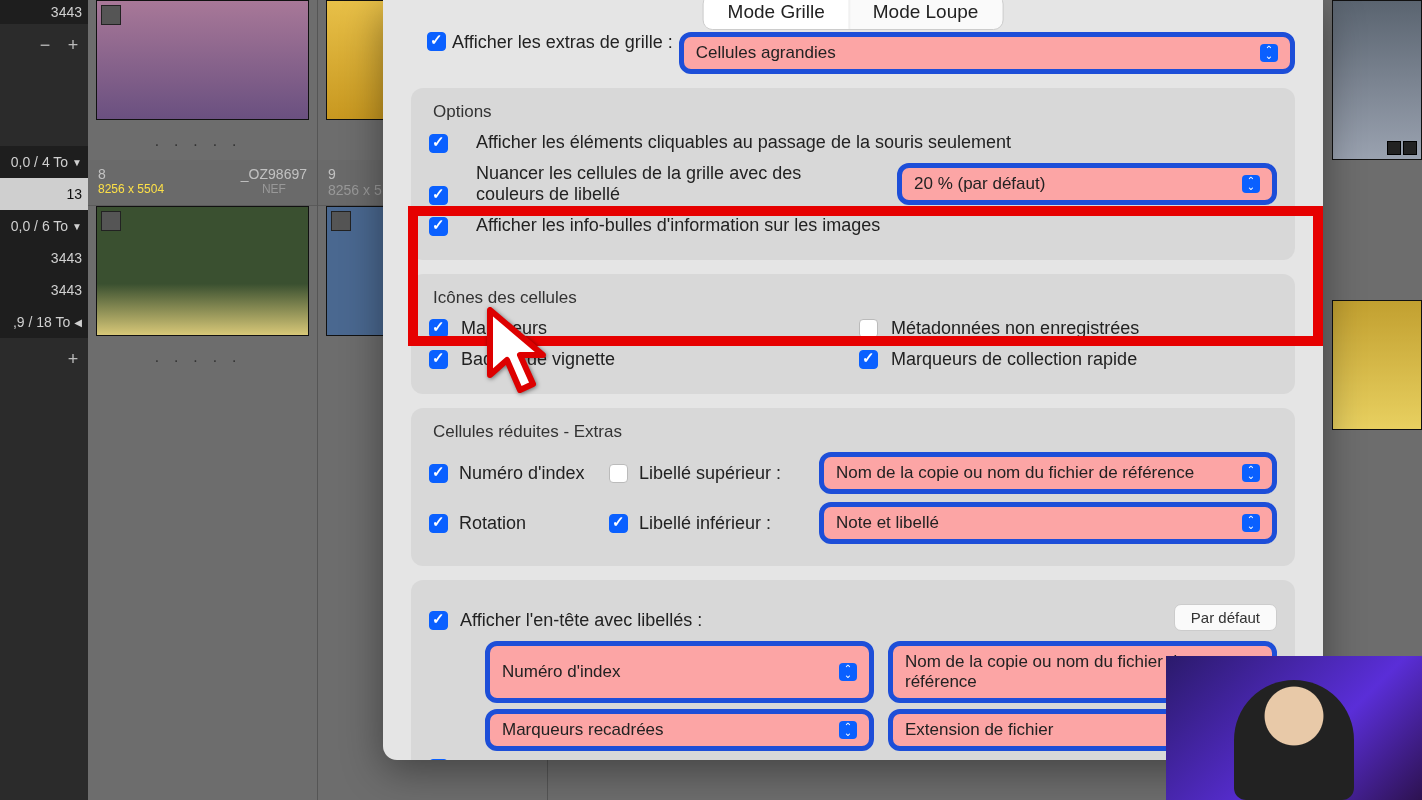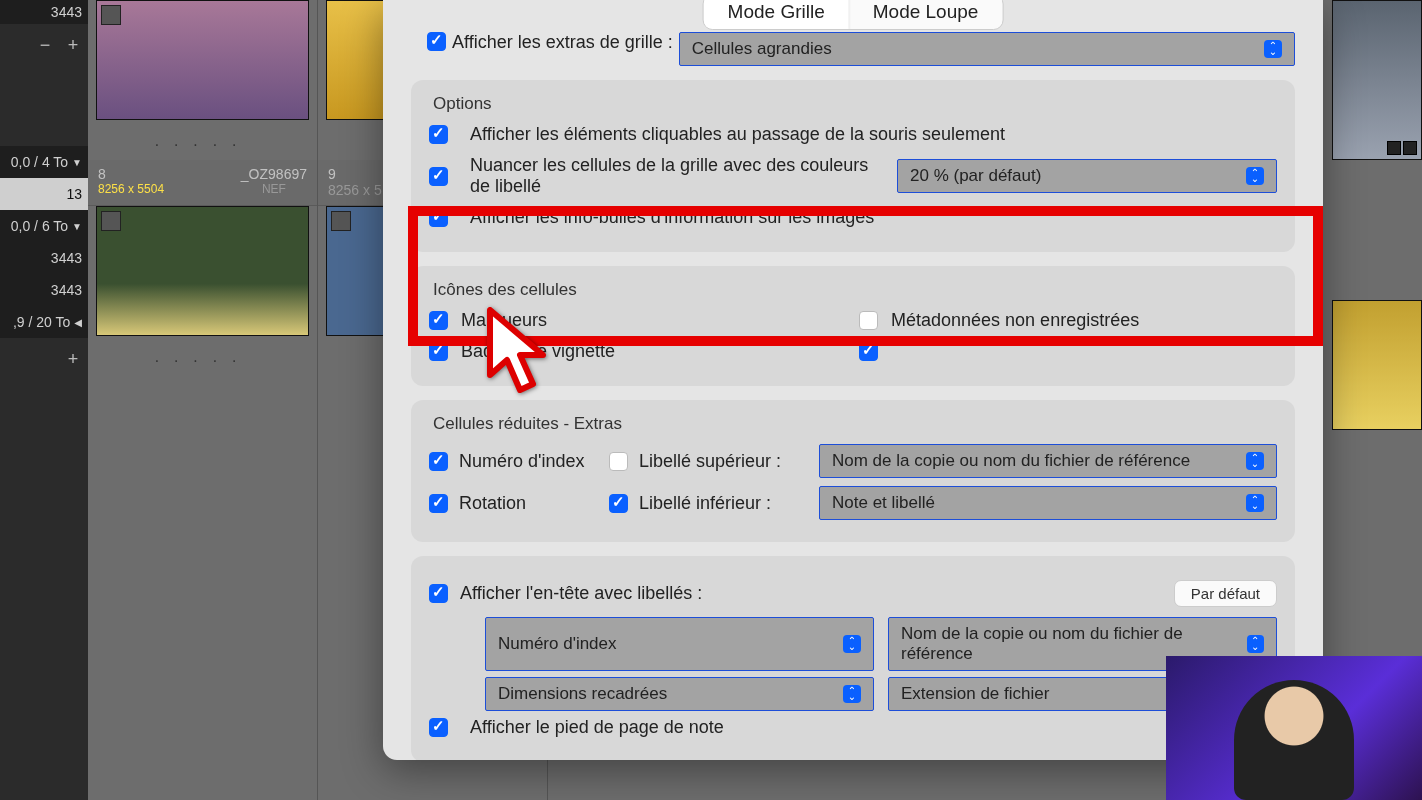--- a/index.html
+++ b/index.html
@@ -26,26 +26,26 @@
 
 .dialog { position:absolute; left:383px; top:0; width:940px; height:760px; background:#e5e5e5; border-radius:0 0 14px 14px; box-shadow:0 10px 40px rgba(0,0,0,.4); padding:0 28px 28px 28px; overflow:hidden; }
 .seg { position:absolute; top:-6px; left:50%; transform:translateX(-50%); display:flex; background:#fafafa; border:1px solid #ccc; border-radius:10px; overflow:hidden;}
 .seg .sgbtn { padding:6px 24px; font-size:19px; color:#222; cursor:pointer; }
 .seg .sgbtn.act { background:#fff; box-shadow:0 1px 3px rgba(0,0,0,.15);}
 .toprow { margin-top:32px; display:flex; align-items:flex-start; gap:6px;padding-left:16px; }
 .cb { appearance:none; width:19px; height:19px; border-radius:4px; border:1px solid #bbb; background:#fff; position:relative; cursor:pointer; flex-shrink:0;}
 .cb.on { background:#0a60ff; border-color:#0a60ff; }
 .cb.on::after { content:"✓"; color:#fff; position:absolute; top:-2px; left:2px; font-size:15px; font-weight:bold;}
 label.lbl { font-size:18px; color:#222; }
-.sel { flex:1; background:#a3a3a3; border:1px solid #1d4ed8; border-radius:2px; padding:6px 12px; font-size:17px; color:#222; display:flex; justify-content:space-between; align-items:center; cursor:pointer;}
+.sel { flex:1; background:#fca5a5; border:5px solid #1d4ed8; border-radius:12px; padding:6px 12px; font-size:17px; color:#222; display:flex; justify-content:space-between; align-items:center; cursor:pointer;}
 .sel .chev { width:18px; height:18px; background:#0a60ff; border-radius:4px; display:flex; align-items:center; justify-content:center; color:#fff; font-size:10px; }
 .sel .chev::before { content:"⌃\A⌄"; white-space:pre; line-height:6px;}
 .section { background:#d8d8d8; border-radius:12px; margin-top:14px; padding:14px 18px; }
 .section h4 { font-size:17px; font-weight:400; color:#333; margin-bottom:10px; padding-left:4px;}
-.opt { display:flex; align-items:center; gap:22px; margin:10px 0; }
+.opt { display:flex; align-items:flex-end; gap:28px; margin:10px 0; }
 .opt.tworow { display:grid; grid-template-columns:20px 1fr 20px 1fr; gap:12px; align-items:center;}
 .optpair { display:grid; grid-template-columns:20px 140px 20px 170px 1fr; gap:10px; align-items:center; margin:8px 0;}
 .hlbox { position:absolute; left:408px; top:206px; width:915px; height:140px; border:10px solid #e60000; z-index:50; pointer-events:none;}
 .hlbody { position:absolute; inset:0; background:rgba(230,0,0,0);}
 
 
 .cursor { position:absolute; left:485px; top:305px; z-index:60; pointer-events:none;}
 .cursor svg { filter:drop-shadow(1px 1px 2px rgba(0,0,0,.5));}
 
 .btn-default { background:#fafafa; border:1px solid #ccc; border-radius:7px; padding:4px 16px; font-size:15px; color:#333; cursor:pointer;}
@@ -85,21 +85,21 @@
       <span>0,0 / 6 To</span>
       <span class="tri">▼</span>
     </div>
   <div class="row dark">
       <span>3443</span>
     </div>
   <div class="row dark">
       <span>3443</span>
     </div>
   <div class="row dark">
-      <span>,9 / 20 To</span>
+      <span>,9 / 18 To</span>
       <span class="tri">◀</span>
     </div>
   <div class="row" style="height:42px;justify-content:flex-end;gap:10px">
       <span class="plus">+</span>
     </div>
 </div>
 
 <div class="grid">
   <div class="col">
     <div class="thumb" style="margin-top:0;height:120px;background:linear-gradient(#a87898,#6a5080)">
@@ -185,20 +185,21 @@
     <div class="opt tworow">
       <span class="cb on"></span>
         <label class="lbl">Marqueurs</label>
       <span class="cb"></span>
         <label class="lbl">Métadonnées non enregistrées</label>
     </div>
     <div class="opt tworow">
       <span class="cb on"></span>
         <label class="lbl">Badges de vignette</label>
       <span class="cb on"></span>
+        <label class="lbl">Marqueurs de collection rapide</label>
     </div>
   </div>
 
   <div class="section">
     <h4>Cellules réduites - Extras</h4>
     <div class="optpair">
       <span class="cb on"></span>
         <label class="lbl">Numéro d'index</label>
       <span class="cb"></span>
         <label class="lbl">Libellé supérieur :</label>
@@ -232,21 +233,21 @@
           <span>Numéro d'index</span>
           <span class="chev"></span>
         </div>
       <div class="sel">
           <span>Nom de la copie ou nom du fichier de référence</span>
           <span class="chev"></span>
         </div>
     </div>
     <div class="pairsel">
       <div class="sel">
-          <span>Dimensions recadrées</span>
+          <span>Marqueurs recadrées</span>
           <span class="chev"></span>
         </div>
       <div class="sel">
           <span>Extension de fichier</span>
           <span class="chev"></span>
         </div>
     </div>
     <div class="opt" style="margin-top:4px">
         <span class="cb on"></span>
         <label class="lbl">Afficher le pied de page de note</label>

